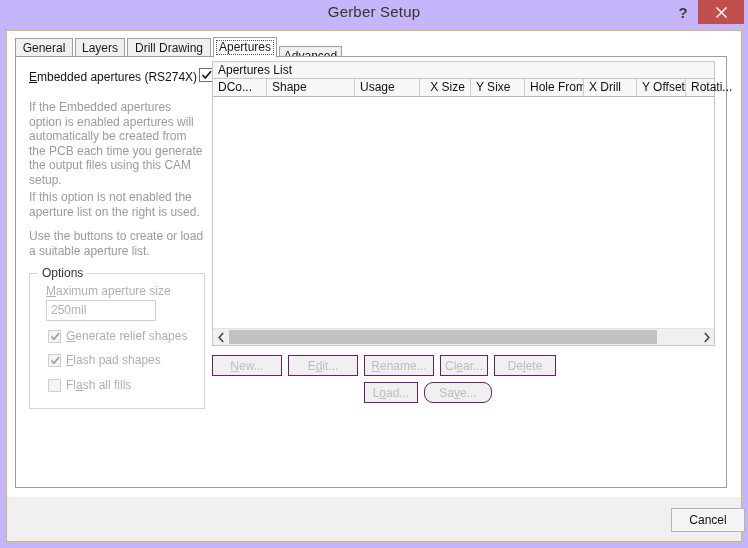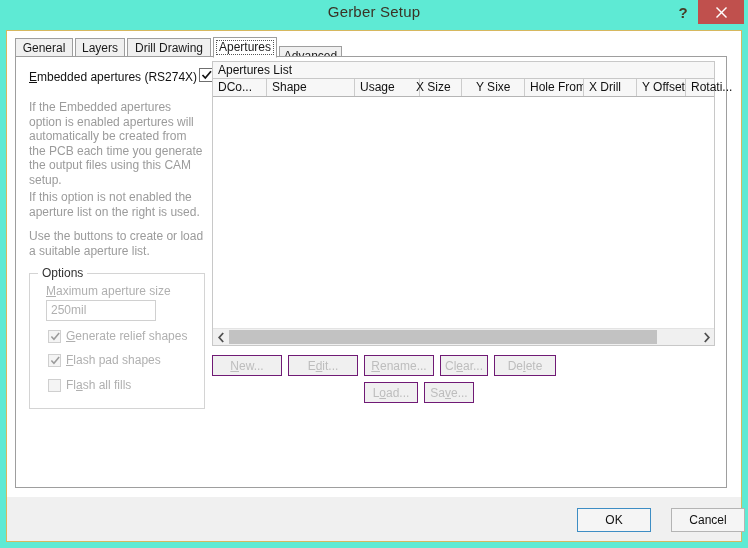--- a/index.html
+++ b/index.html
@@ -5,21 +5,21 @@
   html,body{margin:0;padding:0;}
   body{
     width:748px;height:548px;overflow:hidden;
     background:#eecb6d;
     font-family:"Liberation Sans", sans-serif;
     font-size:12px;color:#1a1a1a;
     -webkit-font-smoothing:antialiased;
   }
 
   
-  #window{position:absolute;left:0;top:0;width:748px;height:548px;background:#5eead4;}
+  #window{position:absolute;left:0;top:0;width:748px;height:548px;background:#c4b5fd;}
 
   
   #titlebar{position:absolute;left:0;top:0;width:748px;height:30px;}
   #title-text{
     position:absolute;left:0;top:3px;width:748px;text-align:center;
     font-size:15px;color:#3a3326;letter-spacing:.2px;
   }
   #help-btn{
     position:absolute;left:670px;top:0px;width:26px;height:24px;
     display:flex;align-items:center;justify-content:center;
@@ -163,21 +163,21 @@
     font-size:12px;color:#bdbdbd;cursor:default;white-space:nowrap;
   }
   .btn u{text-decoration:underline;}
   #btn-new{left:196px;top:298px;width:70px;}
   #btn-edit{left:272px;top:298px;width:70px;}
   #btn-rename{left:348px;top:298px;width:70px;}
   #btn-clear{left:424px;top:298px;width:48px;}
   #btn-delete{left:478px;top:298px;width:62px;}
   #btn-createlist{left:196px;top:325px;width:146px;}
   #btn-load{left:348px;top:325px;width:54px;}
-  #btn-save{left:408px;top:325px;width:50px;}
+  #btn-save{left:408px;top:325px;width:68px;border-radius:9px;}
 </style>
 </head>
 <body>
 
 <div id="window">
 
   <div id="titlebar">
     <div id="title-text">Gerber Setup</div>
     <div id="help-btn">?</div>
     <div id="close-btn">
@@ -258,21 +258,21 @@
         <span>Fl</span><u>a</u><span>sh all fills</span>
       </div>
 
       <div id="apertures-box">
         <div id="apertures-title">Apertures List</div>
 
         <div id="table-head">
           <div class="th" style="left:0px;width:54px;">DCo...</div>
           <div class="th" style="left:54px;width:88px;">Shape</div>
           <div class="th" style="left:142px;width:65px;">Usage</div>
-          <div class="th" style="left:198px;width:51px;">X Size</div>
+          <div class="th" style="left:207px;width:51px;text-align:center;">X Size</div>
           <div class="th" style="left:258px;width:54px;">Y Sixe</div>
           <div class="th" style="left:312px;width:59px;">Hole From</div>
           <div class="th" style="left:371px;width:53px;">X Drill</div>
           <div class="th" style="left:424px;width:49px;">Y Offset</div>
           <div class="th" style="left:473px;width:48px;border-right:none;">Rotati...</div>
         </div>
 
         <div id="table-body"></div>
 
         <div id="hscroll">
@@ -309,17 +309,16 @@
         <span><span>L</span><u>o</u><span>ad...</span></span>
       </div>
       <div class="btn" id="btn-save">
         <span><span>Sa</span><u>v</u><span>e...</span></span>
       </div>
 
     </div>
   </div>
 
   <div id="buttonbar">
-    <div id="ok-button">OK</div>
     <div id="cancel-button">Cancel</div>
   </div>
 
 </div>
 
 </body></html>

